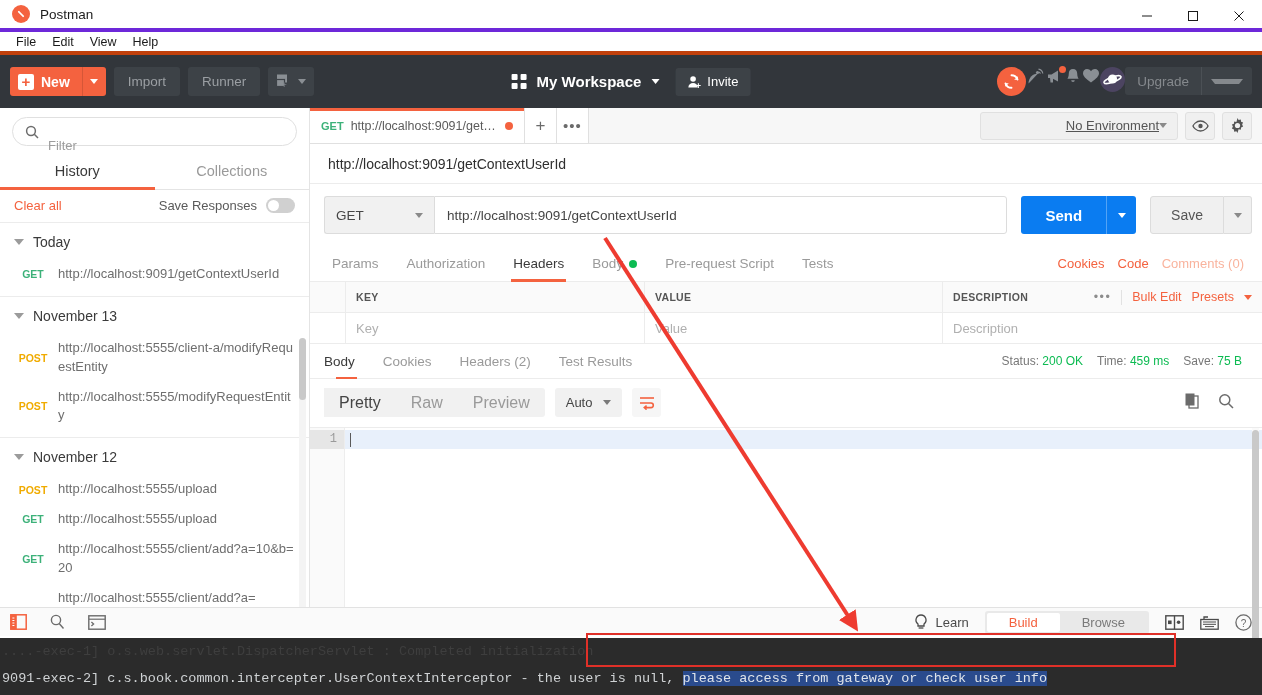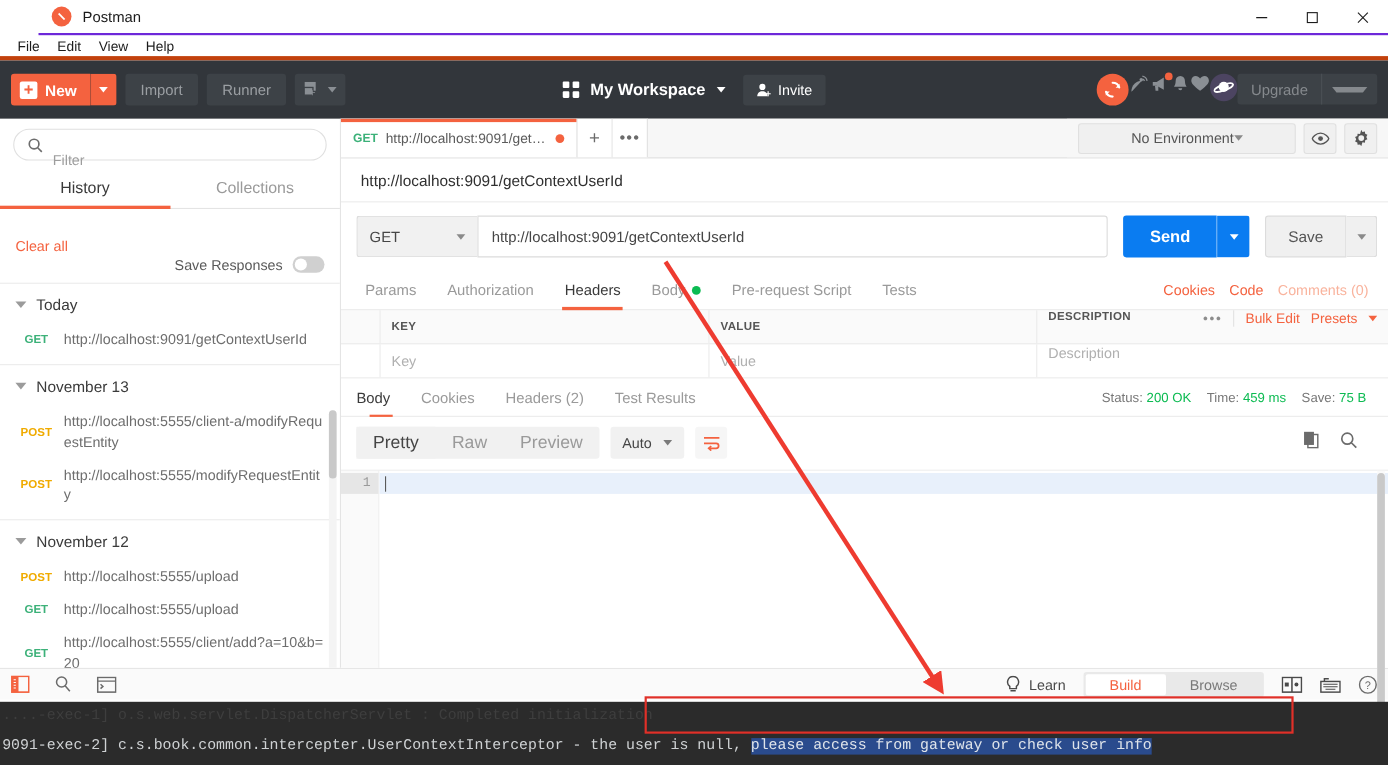--- a/index.html
+++ b/index.html
@@ -8,23 +8,22 @@
     font-family: "Liberation Sans", sans-serif;
     overflow: hidden;
     background: #ffffff;
   }
   .app { position: relative; width: 1262px; height: 695px; }
 
   
   .titlebar {
     height: 32px; background: #ffffff;
     display: flex; align-items: center;
-    border-bottom: 2px solid #6d28d9;
+    border-bottom: 4px solid #6d28d9;
     position: relative;
-    margin-left: 35px;
   }
   .tb-logo {
     width: 18px; height: 18px; border-radius: 50%;
     background: #f4623f; margin-left: 12px; position: relative;
   }
   .tb-logo::after {
     content: ""; position: absolute; left: 5px; top: 5px;
     width: 8px; height: 8px;
     background: #fff; border-radius: 1px;
     transform: rotate(-45deg);
@@ -144,21 +143,21 @@
   .side-tab.active { color: #3a3a3a; }
   .side-tab.active::after {
     content: ""; position: absolute; left: 0; right: 0; bottom: -1px;
     height: 3px; background: #f4623f;
   }
   .actions-row {
     display: flex; align-items: center; justify-content: space-between;
     padding: 8px 14px 9px 14px; border-bottom: 1px solid #ececec;
   }
   .clear-all { color: #f4623f; font-size: 13px; cursor: pointer; }
-  .save-resp { display: flex; align-items: center; gap: 9px; margin-top: 35px; }
+  .save-resp { display: flex; align-items: center; gap: 9px; }
   .save-resp .lbl { color: #5a5a5a; font-size: 13px; }
   .toggle {
     width: 29px; height: 15px; border-radius: 8px; background: #d0d0d0;
     position: relative; cursor: pointer;
   }
   .toggle::after {
     content: ""; position: absolute; left: 2px; top: 2px;
     width: 11px; height: 11px; border-radius: 50%; background: #fff;
   }
   .hist-scroll { flex: 1; overflow: hidden; position: relative; }
@@ -215,22 +214,22 @@
     border-right: 1px solid #e0e0e0; background: #fff; color: #6b6b6b;
     font-size: 17px; cursor: pointer;
   }
   .tab-more { font-size: 15px; letter-spacing: 1px; }
   .tabstrip-right {
     margin-left: auto; display: flex; align-items: center; gap: 7px;
     padding: 0 10px; background: #f7f7f7;
   }
   .env-select {
     width: 198px; height: 28px; background: #f0f0f0; border: 1px solid #e0e0e0;
-    border-radius: 3px; display: flex; align-items: center; justify-content: center;
-    padding: 0 10px; font-size: 13px; color: #555; cursor: pointer;
+    border-radius: 3px; display: flex; align-items: center; justify-content: flex-end;
+    padding: 0 10px; font-size: 13px; color: #555; cursor: pointer; text-decoration: underline;
   }
   .env-ico-btn {
     width: 30px; height: 28px; background: #f0f0f0; border: 1px solid #e0e0e0;
     border-radius: 3px; display: flex; align-items: center; justify-content: center;
     color: #555; cursor: pointer;
   }
 
   .req-title-bar {
     padding: 12px 18px 11px 18px; font-size: 14px; color: #2f2f2f;
     border-bottom: 1px solid #ececec; background: #fff;
@@ -289,21 +288,21 @@
     font-size: 13px; padding-right: 4px;
   }
   .lnk { color: #f4623f; cursor: pointer; }
   .lnk.dim { color: #f9b39d; }
 
   .kv-head, .kv-row { display: flex; border-bottom: 1px solid #ececec; height: 31px; }
   .kv-head { background: #fafafa; }
   .kv-check { width: 36px; border-right: 1px solid #ececec; }
   .kv-c1 { flex: 0 0 299px; border-right: 1px solid #ececec; display: flex; align-items: center; padding-left: 10px; }
   .kv-c2 { flex: 0 0 298px; border-right: 1px solid #ececec; display: flex; align-items: center; padding-left: 10px; }
-  .kv-c3 { flex: 1; display: flex; align-items: flex-start; padding-left: 10px; }
+  .kv-c3 { flex: 1; display: flex; align-items: center; padding-left: 10px; }
   .kv-head .lbl { font-size: 10.5px; font-weight: bold; color: #555; letter-spacing: .3px; }
   .kv-row .ph { font-size: 13px; color: #b0b0b0; }
   .kv-tools {
     margin-left: auto; display: flex; align-items: center; gap: 10px;
     font-size: 12.5px; padding-right: 10px;
   }
   .kv-dots { color: #8c8c8c; letter-spacing: 1.5px; }
   .kv-sep { width: 1px; height: 15px; background: #e2e2e2; }
 
   .resp-tabs {

